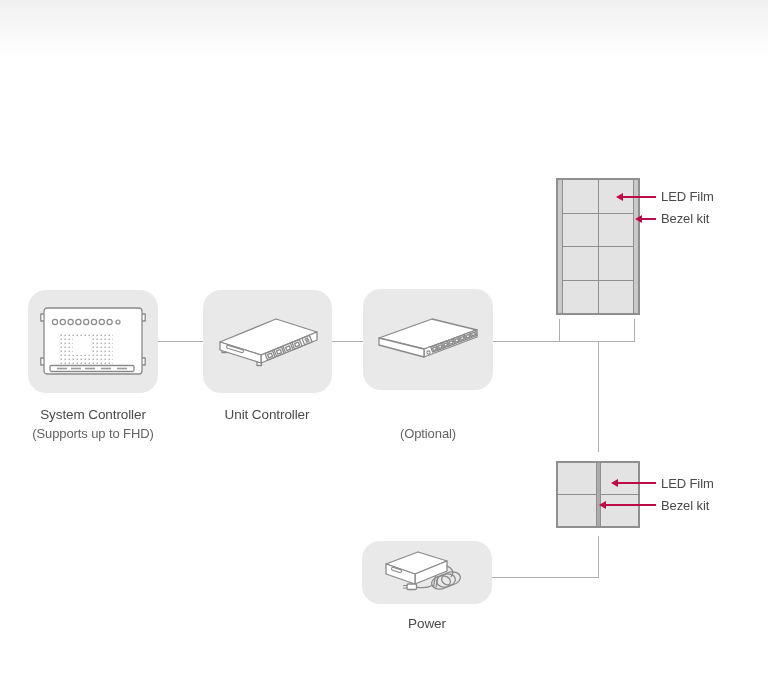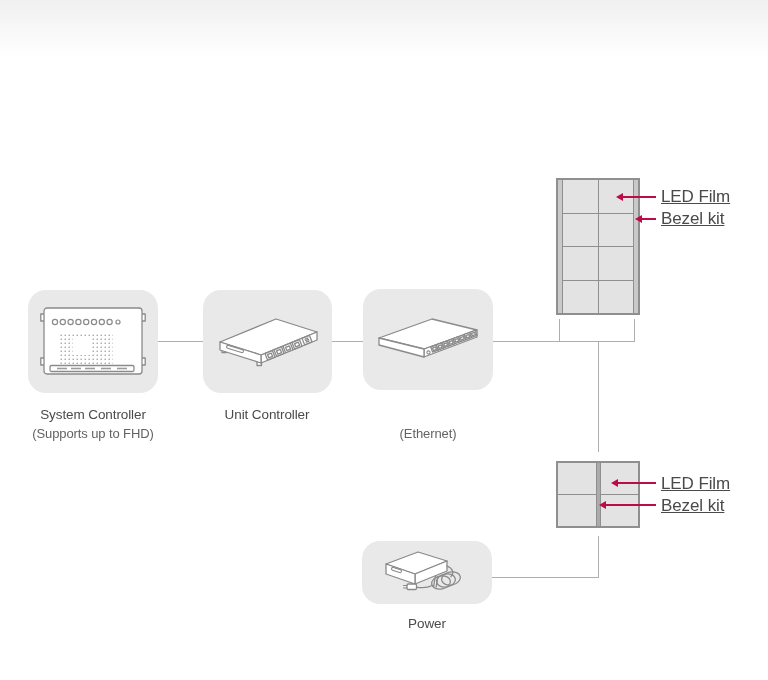--- a/index.html
+++ b/index.html
@@ -63,22 +63,22 @@
   }
 
   
   .annot-line{position:absolute;height:2px;background:#bd0b49;}
   .annot-head{
     position:absolute;width:0;height:0;
     border-top:4px solid transparent;border-bottom:4px solid transparent;
     border-right:7px solid #bd0b49;
   }
   .annot-label{
-    position:absolute;color:#4a4a4a;font-size:17px;line-height:15px;
-    letter-spacing:-0.1px;white-space:nowrap;text-decoration:underline;
+    position:absolute;color:#4a4a4a;font-size:13px;line-height:15px;
+    letter-spacing:-0.1px;white-space:nowrap;
   }
 </style>
 </head>
 <body>
 
 <div class="top-fade"></div>
 
 <div class="stage">
 
   <div class="wire h" style="left:157px;top:341px;width:46px;"></div>
@@ -204,21 +204,21 @@
             <rect class="ln" x="-2.9" y="-2.7" width="5.8" height="5.4" stroke-width="1.1"></rect>
             <rect class="ln" x="-1.6" y="-1.1" width="3.2" height="2.6" stroke-width="0.9"></rect>
           </g>
         <g transform="translate(96.4,18.9) rotate(-20)">
             <rect class="ln" x="-2.9" y="-2.7" width="5.8" height="5.4" stroke-width="1.1"></rect>
             <rect class="ln" x="-1.6" y="-1.1" width="3.2" height="2.6" stroke-width="0.9"></rect>
           </g>
       </g>
     </svg>
   </div>
-  <div class="node-sublabel" style="left:318px;top:425px;">(Ethernet)</div>
+  <div class="node-sublabel" style="left:318px;top:425px;">(Optional)</div>
 
   <div class="panel panel-top">
     <div class="bezel-v left"></div>
     <div class="pgrid" style="grid-template-columns: repeat(2, 1fr); grid-template-rows: repeat(4, 1fr);">
         <div class="cell"></div>
         <div class="cell"></div>
         <div class="cell"></div>
         <div class="cell"></div>
         <div class="cell"></div>
         <div class="cell"></div>

